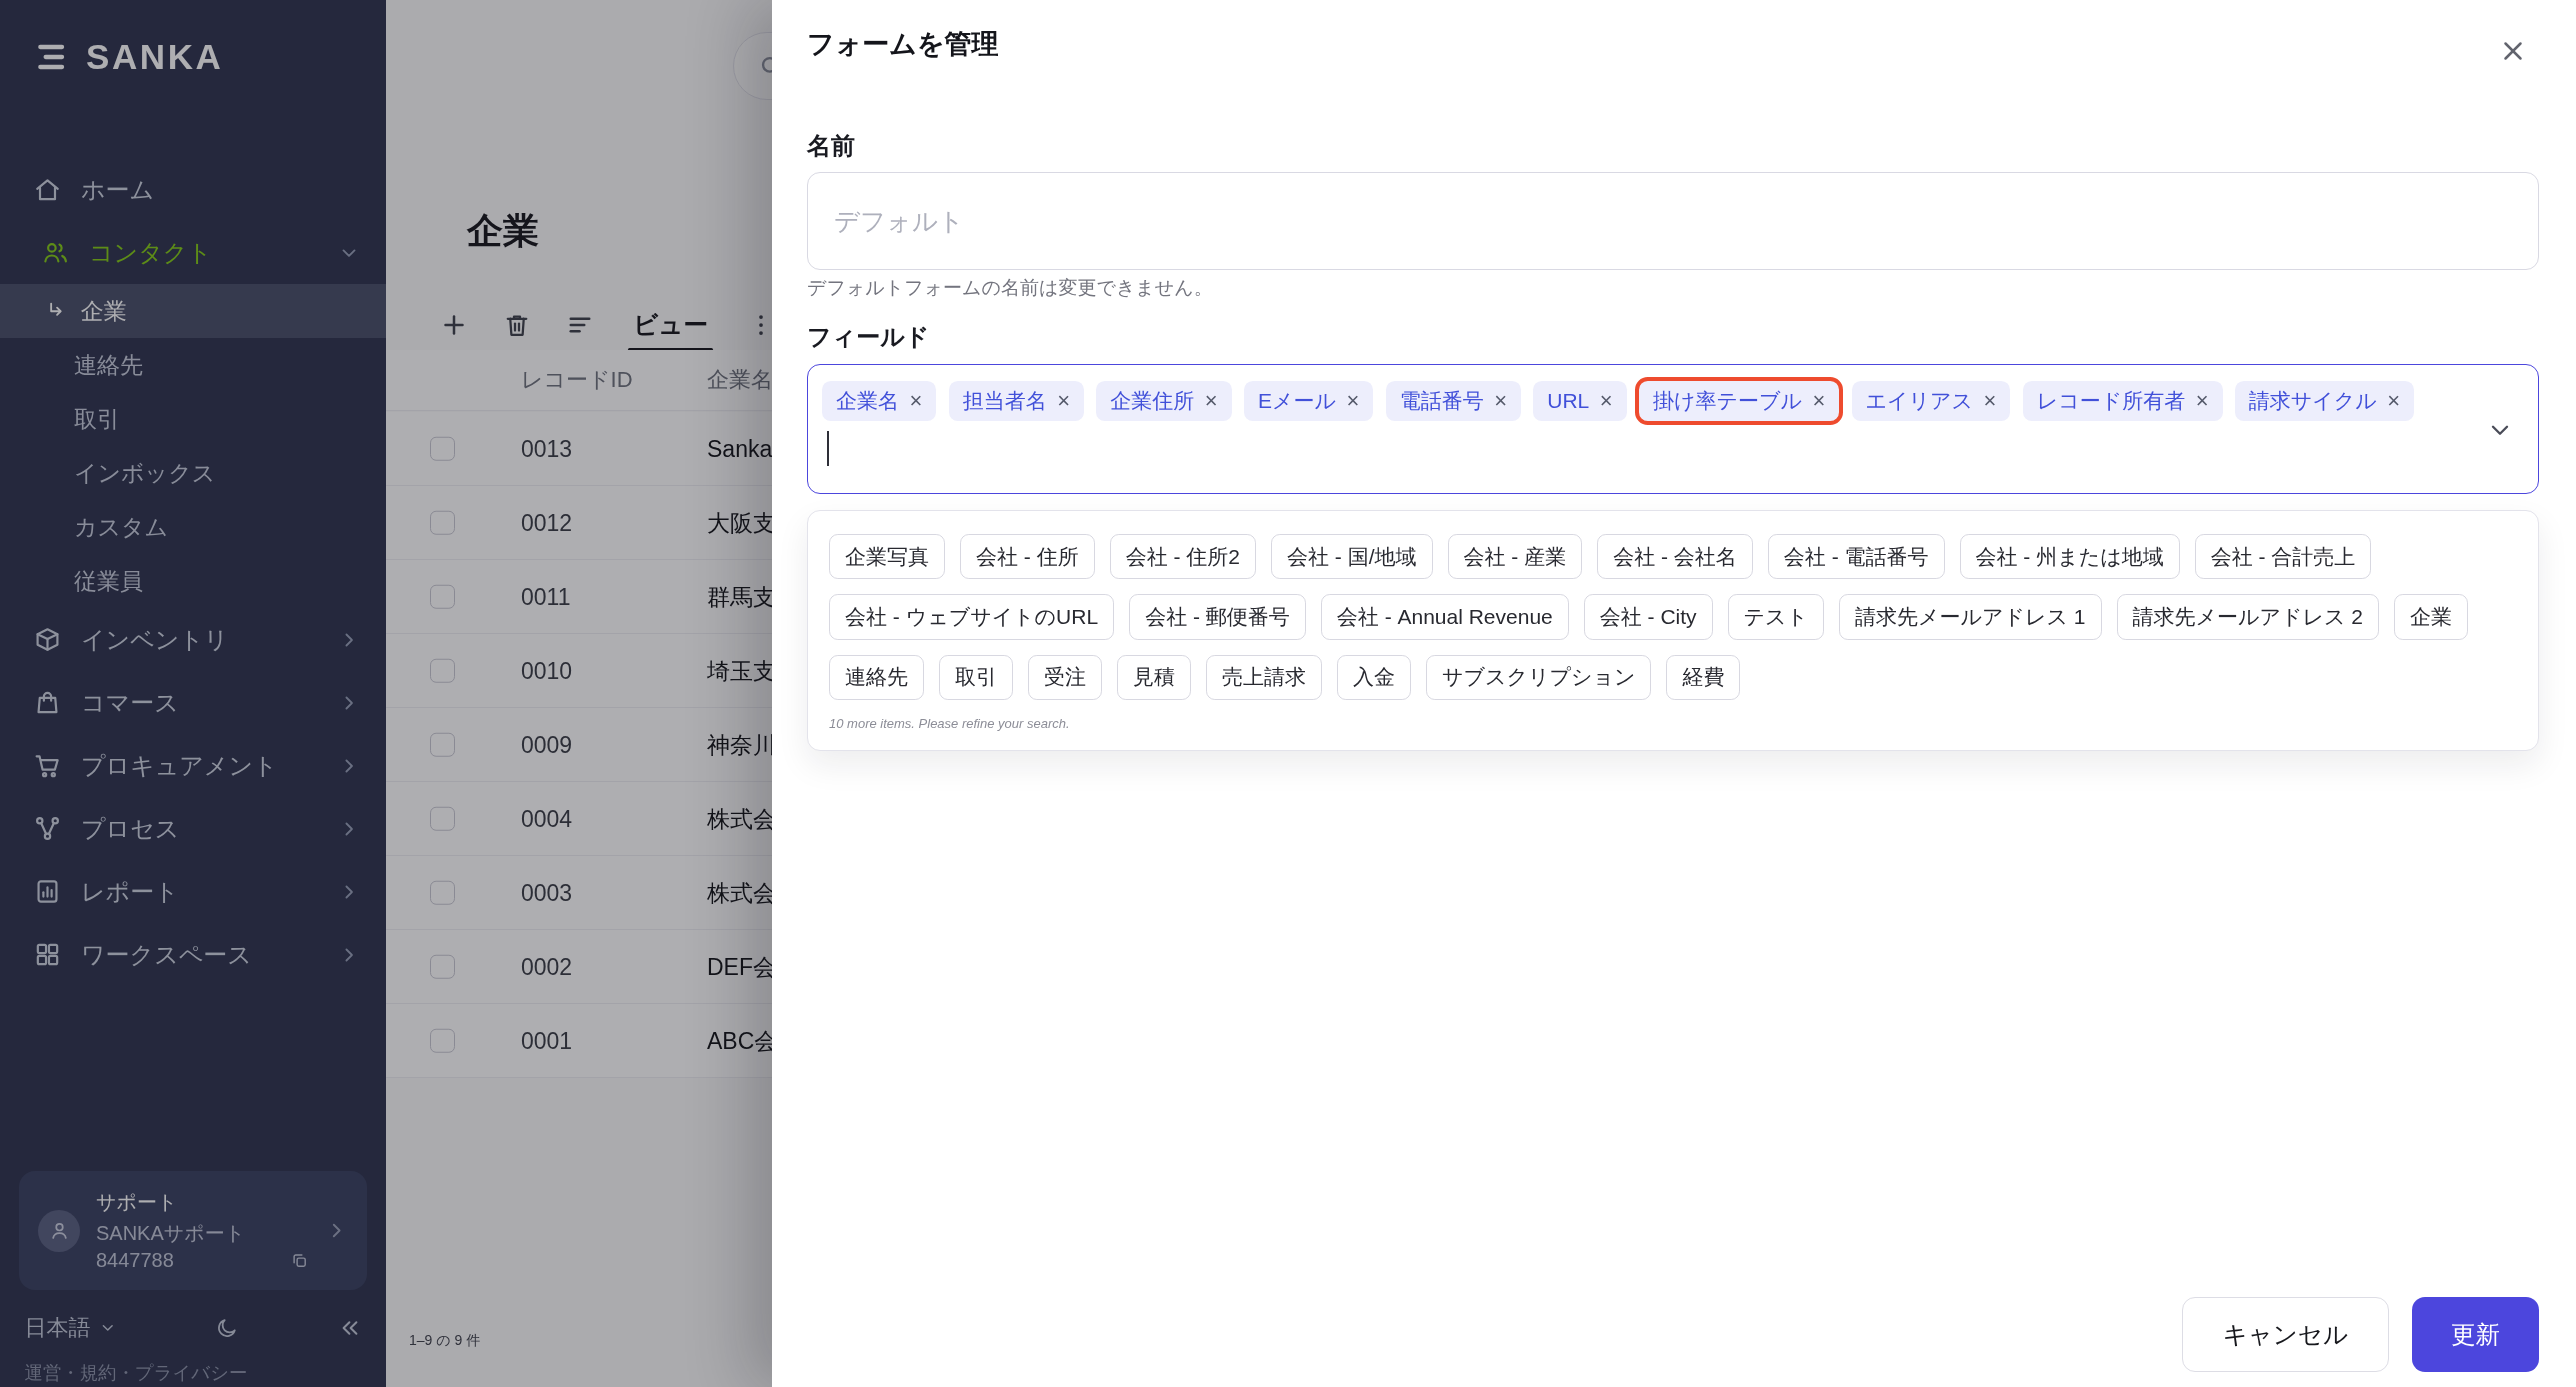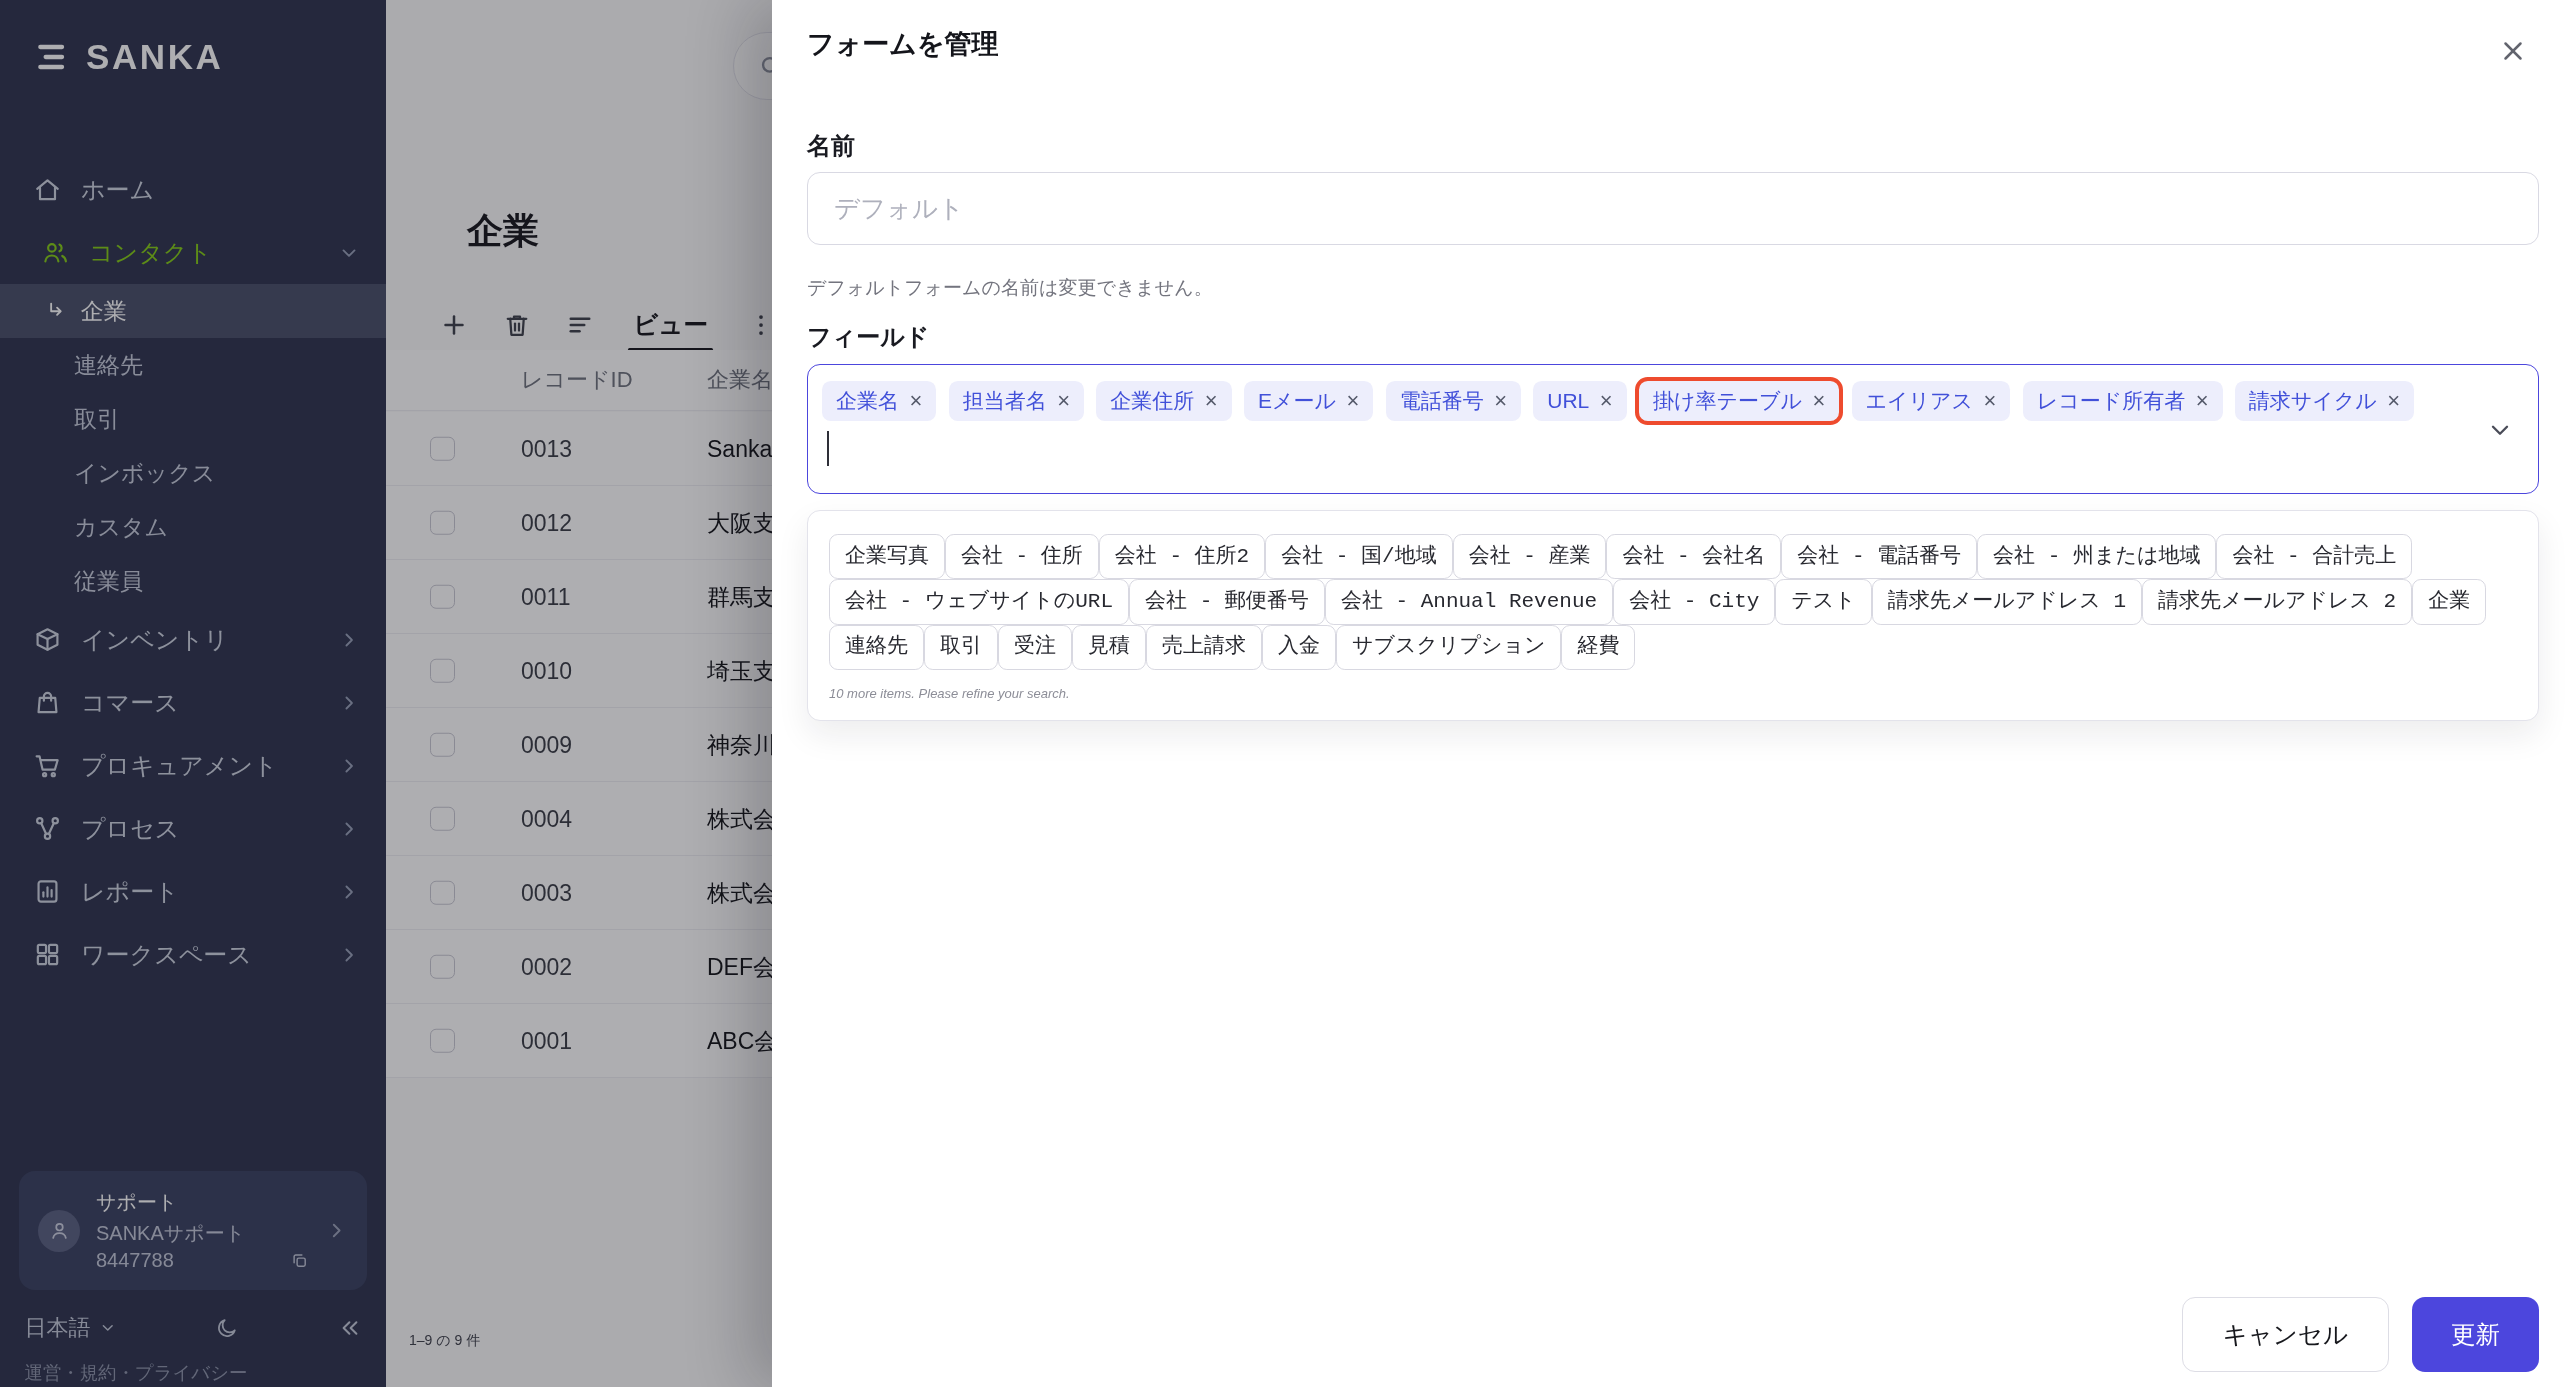--- a/index.html
+++ b/index.html
@@ -63,34 +63,34 @@
 
   
   .backdrop{position:absolute;inset:0;background:rgba(17,18,27,.34);z-index:5;}
   .modal{position:absolute;top:0;bottom:0;left:772px;right:0;background:#fff;z-index:10;box-shadow:-24.5px 0 61px rgba(15,15,25,.22);}
   .modal-title{position:absolute;top:26px;left:35px;font-size:27px;font-weight:700;color:#14151b;}
   .modal-close{position:absolute;top:30px;right:42px;width:42px;height:42px;background:none;border:none;color:#62646e;cursor:pointer;display:flex;align-items:center;justify-content:center;}
   .modal-close svg{width:30px;height:30px;}
   .field-label{position:absolute;left:35px;font-size:24px;font-weight:700;color:#191a21;}
   .lbl-name{top:130px;}
   .lbl-fields{top:321px;}
-  .name-input{position:absolute;top:172px;left:35px;right:37px;height:73px;border:0.9px solid #d9d9e3;border-radius:13px;font-size:25.4px;padding:0 26px;color:#2a2b33;font-family:inherit;background:#fff;}
+  .name-input{position:absolute;top:172px;left:35px;right:37px;height:98px;border:0.9px solid #d9d9e3;border-radius:13px;font-size:25.4px;padding:0 26px;color:#2a2b33;font-family:inherit;background:#fff;}
   .name-input::placeholder{color:#aeb0bc;}
   .name-help{position:absolute;top:275px;left:35px;font-size:19px;color:#73747e;}
   .multiselect{position:absolute;top:364px;left:35px;right:37px;min-height:130px;border:1.8px solid var(--c-accent,#4c46dd);border-radius:13px;padding:16px 70px 12.3px 14px;background:#fff;}
   .chips{display:flex;flex-wrap:wrap;gap:12.3px;}
   .chip{display:inline-flex;align-items:center;gap:10.5px;background:var(--c-chip-bg,#edeefc);color:var(--c-chip-text,#4150d9);border-radius:8.8px;padding:8.8px 14px;font-size:21px;line-height:1;white-space:nowrap;}
   .chip-x{color:#555a6b;font-size:22px;cursor:pointer;}
   .chip.highlighted{outline:4.4px solid var(--c-highlight,#ee4b2e);outline-offset:0.9px;}
   .cursor-row{height:42px;margin-top:7px;display:flex;align-items:center;padding-left:5.3px;}
   .caret{width:1.8px;height:35px;background:#2e2f38;}
   .ms-chevron{position:absolute;right:24.5px;top:51px;color:#4a4c58;cursor:pointer;}
   .ms-chevron svg{width:28px;height:28px;}
   .options-panel{position:absolute;top:510px;left:35px;right:37px;background:#fff;border:0.9px solid #e3e3eb;border-radius:13px;box-shadow:0 14px 32px rgba(20,20,40,.08);padding:23px 21px 19px;}
-  .options{display:flex;flex-wrap:wrap;font-family:Liberation Mono, monospace;}
+  .options{display:flex;flex-wrap:wrap;gap:15px;}
   .opt{border:0.9px solid #d8d8e1;border-radius:8.8px;padding:9.6px 15px;font-size:21px;color:#282930;background:#fff;cursor:pointer;line-height:1.15;white-space:nowrap;}
   .options-note{margin-top:16px;font-size:13px;font-style:italic;color:#8c8d97;}
   .modal-footer{position:absolute;right:37px;bottom:16px;display:flex;gap:23px;}
   .btn{height:75px;border-radius:13px;font-size:24.5px;cursor:pointer;}
   .btn-cancel{padding:0 40px;background:#fff;border:0.9px solid #dddde5;color:#17181d;}
   .btn-submit{padding:0 39px;background:var(--c-accent,#4c46dd);border:none;color:#fff;}
 </style>
 </head>
 <body>
 

